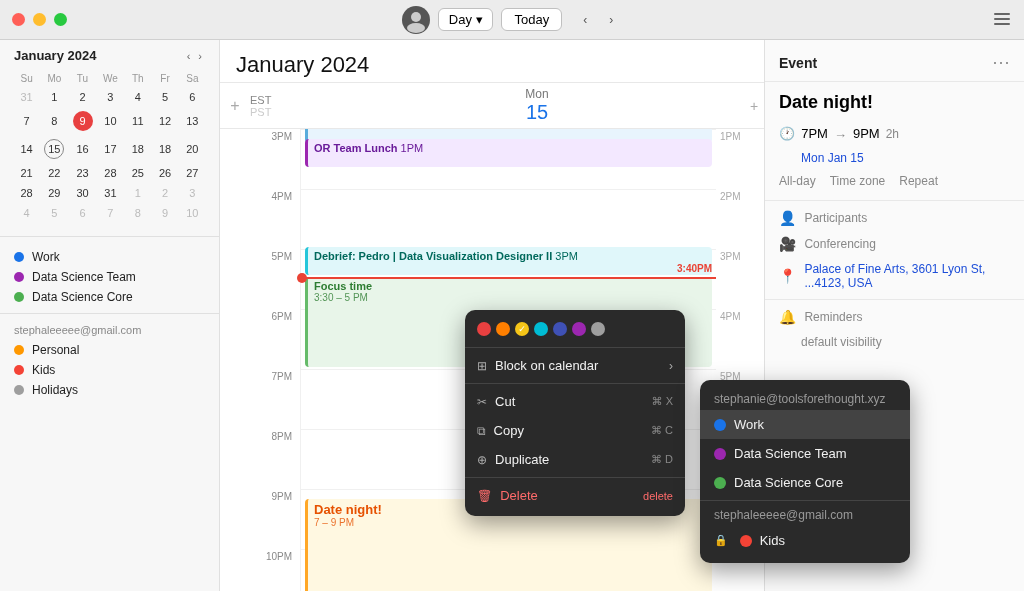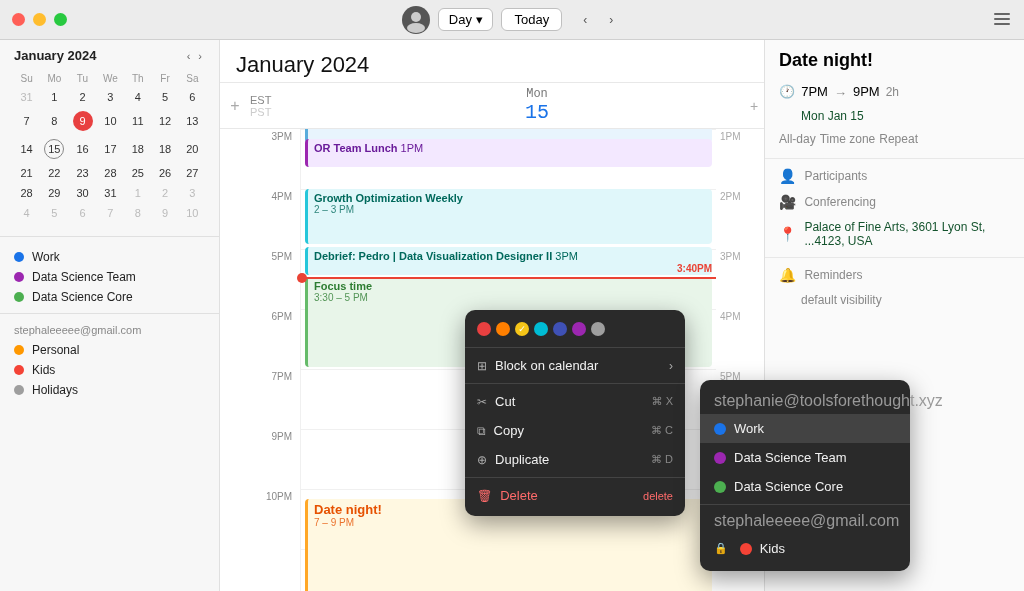--- a/index.html
+++ b/index.html
@@ -249,21 +249,20 @@
     .tz-col {
       width: 80px;
       font-size: 11px;
       color: #888;
       padding-right: 6px;
       flex-shrink: 0;
     }
     .day-col-header {
       flex: 1;
       text-align: center;
-      font-family: Liberation Mono, monospace;
     }
     .day-col-label {
       font-size: 12px;
       color: #777;
     }
     .day-col-num {
       font-size: 20px;
       font-weight: 500;
       color: #1a73e8;
     }
@@ -381,35 +380,35 @@
       color: #222;
     }
     .rp-more { color: #888; font-size: 18px; cursor: pointer; }
     .rp-event-name {
       font-size: 18px;
       font-weight: 600;
       padding: 10px 14px 8px;
     }
     .rp-text-sm {
       font-size: 12px;
-      color: #14532d;
+      color: #1d4ed8;
     }
     .rp-time-row {
       display: flex;
       align-items: center;
       padding: 5px 14px;
       gap: 6px;
       font-size: 13px;
     }
     .rp-time-val { font-weight: 500; }
     .rp-arrow { color: #888; }
     .rp-duration { color: #888; font-size: 12px; }
     .rp-sub-row {
       display: flex;
-      gap: 4px;
+      gap: 14px;
       padding: 4px 14px 8px 14px;
     }
     .rp-sub-label {
       font-size: 12px;
       color: #888;
       cursor: pointer;
     }
     .rp-divider { height: 1px; background: #e8e8e8; margin: 4px 0; }
     .rp-field-row {
       display: flex;
@@ -476,21 +475,21 @@
       top: 380px;
       width: 210px;
       background: #2a2a2a;
       border-radius: 10px;
       padding: 8px 0;
       z-index: 101;
       box-shadow: 0 8px 24px rgba(0,0,0,0.4);
     }
     .cp-account {
       padding: 4px 14px;
-      font-size: 16px;
+      font-size: 12px;
       color: #999;
     }
     .cp-item {
       display: flex;
       align-items: center;
       gap: 8px;
       padding: 7px 14px;
       cursor: pointer;
       color: #f0f0f0;
     }
@@ -674,20 +673,21 @@
 
     <div class="cal-timeline">
       <div class="timeline-inner" style="min-height:540px">
 
         <div class="time-gutter">
           <div class="time-label">3PM</div>
           <div class="time-label">4PM</div>
           <div class="time-label">5PM</div>
           <div class="time-label">6PM</div>
           <div class="time-label">7PM</div>
+          <div class="time-label">8PM</div>
           <div class="time-label">9PM</div>
           <div class="time-label">10PM</div>
 
         </div>
 
         <div class="events-col">
 
           <div class="hour-line"></div>
           <div class="hour-line"></div>
           <div class="hour-line"></div>
@@ -699,24 +699,20 @@
 
           <div class="event-block" style="top:-30px;height:44px;background:#e8f4fd;border-left:3px solid #5aaddc;">
             
             
           </div>
 
           <div class="event-block" style="top:10px;height:28px;background:#f3e8ff;border-left:3px solid #9c27b0;">
             <div class="ev-title" style="color:#6a1b9a">OR Team Lunch <span style="font-weight:400">1PM</span></div>
           </div>
 
-          <div class="event-block" style="top:60px;height:55px;background:#e0f7fa;border-left:3px solid #26c6da;">
-            <div class="ev-title" style="color:#00695c">Growth Optimization Weekly</div>
-            <div class="ev-time" style="color:#00695c">2 – 3 PM</div>
-          </div>
 
           <div class="event-block" style="top:118px;height:28px;background:#e0f7fa;border-left:3px solid #26c6da;">
             <div class="ev-title" style="color:#00695c">Debrief: Pedro | Data Visualization Designer II <span style="font-weight:400">3PM</span></div>
           </div>
 
           <div style="position:absolute;top:148px;left:0;right:0;z-index:2;">
             <div style="position:relative">
               <span style="position:absolute;right:4px;top:-14px;font-size:10px;color:#ea4335;font-weight:600">3:40PM</span>
               <div style="height:2px;background:#ea4335;position:relative">
                 <div style="position:absolute;left:-4px;top:-4px;width:10px;height:10px;background:#ea4335;border-radius:50%"></div>
@@ -743,20 +739,24 @@
           <div class="time-label-r">5PM</div>
           <div class="time-label-r">6PM</div>
           <div class="time-label-r">7PM</div>
 
         </div>
       </div>
     </div>
   </div>
 
   <div class="right-panel">
+    <div class="rp-header">
+      <span class="rp-title">Event</span>
+      <span class="rp-more">···</span>
+    </div>
     <div class="rp-event-name">Date night!</div>
     <div class="rp-time-row">
       <span style="color:#888">🕐</span>
       <span class="rp-time-val">7PM</span>
       <span class="rp-arrow">→</span>
       <span class="rp-time-val">9PM</span>
       <span class="rp-duration">2h</span>
     </div>
     <div style="padding:2px 14px 4px 36px">
       <span class="rp-text-sm">Mon Jan 15</span>

